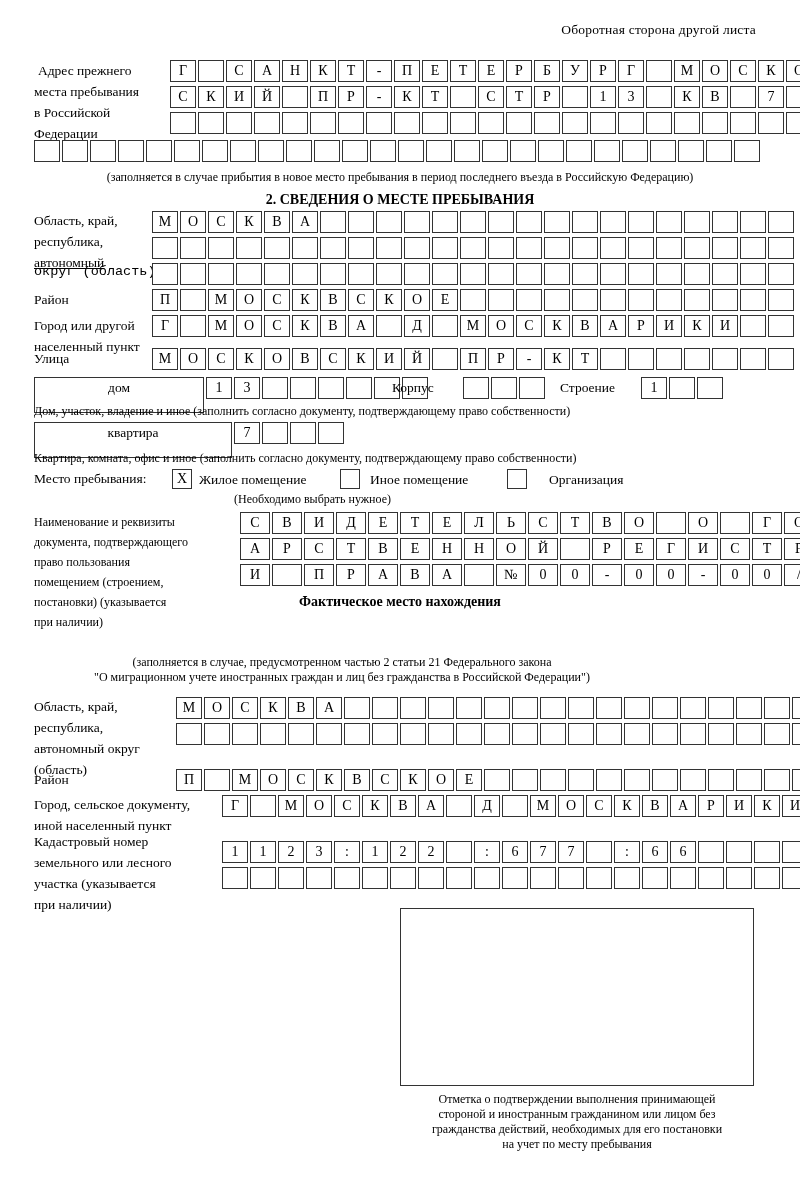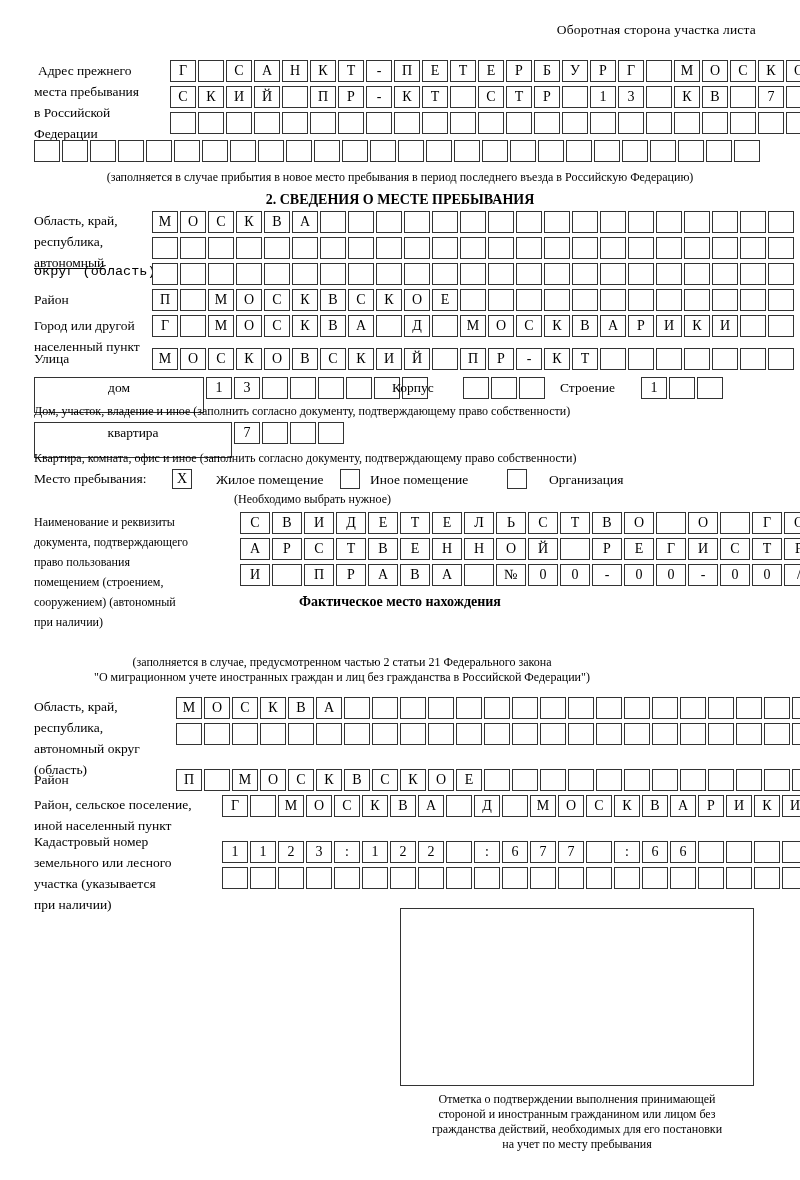--- a/index.html
+++ b/index.html
@@ -95,21 +95,21 @@
     font-weight: bold;
     text-align: center;
     width: 100%;
   }
 </style>
 </head>
 <body>
 
 <div class="page">
 
-  <div class="hdr-right">Оборотная сторона участка листа</div>
+  <div class="hdr-right">Оборотная сторона другой листа</div>
 
   <div class="txt" style="left:38px; top:62px;">Адрес прежнего</div>
   <div class="txt" style="left:34px; top:83px;">места пребывания</div>
   <div class="txt" style="left:34px; top:104px;">в Российской</div>
   <div class="txt" style="left:34px; top:125px;">Федерации</div>
 
   <div class="grid" id="prev-row1" style="left:170px; top:60px;">
       <div class="cell">Г</div>
       <div class="cell"></div>
       <div class="cell">С</div>
@@ -410,32 +410,32 @@
   <div class="grid" id="s2-flat" style="left:234px; top:422px;">
       <div class="cell">7</div>
       <div class="cell"></div>
       <div class="cell"></div>
       <div class="cell"></div>
     </div>
   <div class="txt sm" style="left:34px; top:450px;">Квартира, комната, офис и иное (заполнить согласно документу, подтверждающему право собственности)</div>
 
   <div class="txt" style="left:34px; top:470px;">Место пребывания:</div>
   <div class="checkbox" style="left:172px; top:469px;">X</div>
-  <div class="txt" style="left:199px; top:471px;margin-left:17px;">Жилое помещение</div>
+  <div class="txt" style="left:199px; top:471px;">Жилое помещение</div>
   <div class="checkbox" style="left:340px; top:469px;"></div>
   <div class="txt" style="left:370px; top:471px;">Иное помещение</div>
   <div class="checkbox" style="left:507px; top:469px;"></div>
   <div class="txt" style="left:549px; top:471px;">Организация</div>
   <div class="txt sm" style="left:234px; top:491px;">(Необходимо выбрать нужное)</div>
 
   <div class="txt sm" style="left:34px; top:514px;">Наименование и реквизиты</div>
   <div class="txt sm" style="left:34px; top:534px;">документа, подтверждающего</div>
   <div class="txt sm" style="left:34px; top:554px;">право пользования</div>
   <div class="txt sm" style="left:34px; top:574px;">помещением (строением,</div>
-  <div class="txt sm" style="left:34px; top:594px;">сооружением) (автономный</div>
+  <div class="txt sm" style="left:34px; top:594px;">постановки) (указывается</div>
   <div class="txt sm" style="left:34px; top:614px;">при наличии)</div>
 
   <div class="grid" id="s2-doc-1" style="left:240px; top:512px;">
       <div class="cell wide">С</div>
       <div class="cell wide">В</div>
       <div class="cell wide">И</div>
       <div class="cell wide">Д</div>
       <div class="cell wide">Е</div>
       <div class="cell wide">Т</div>
       <div class="cell wide">Е</div>
@@ -572,21 +572,21 @@
       <div class="cell"></div>
       <div class="cell"></div>
       <div class="cell"></div>
       <div class="cell"></div>
       <div class="cell"></div>
       <div class="cell"></div>
       <div class="cell"></div>
       <div class="cell"></div>
     </div>
 
-  <div class="txt" style="left:34px; top:796px;">Район, сельское поселение,</div>
+  <div class="txt" style="left:34px; top:796px;">Город, сельское документу,</div>
   <div class="txt" style="left:34px; top:817px;">иной населенный пункт</div>
   <div class="grid" id="al-city" style="left:222px; top:795px;">
       <div class="cell">Г</div>
       <div class="cell"></div>
       <div class="cell">М</div>
       <div class="cell">О</div>
       <div class="cell">С</div>
       <div class="cell">К</div>
       <div class="cell">В</div>
       <div class="cell">А</div>

